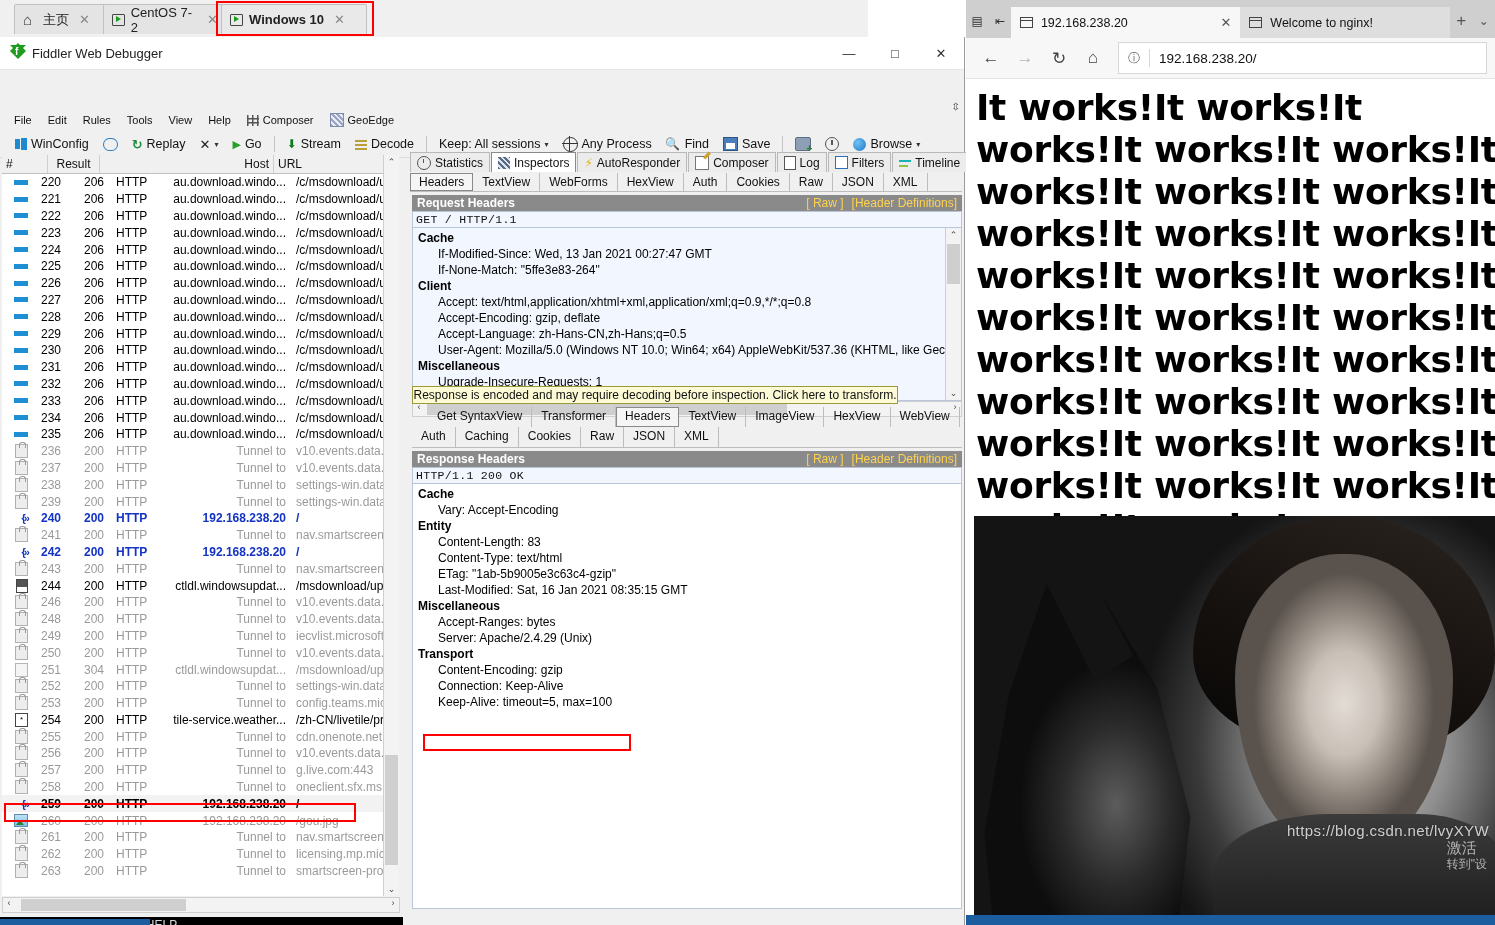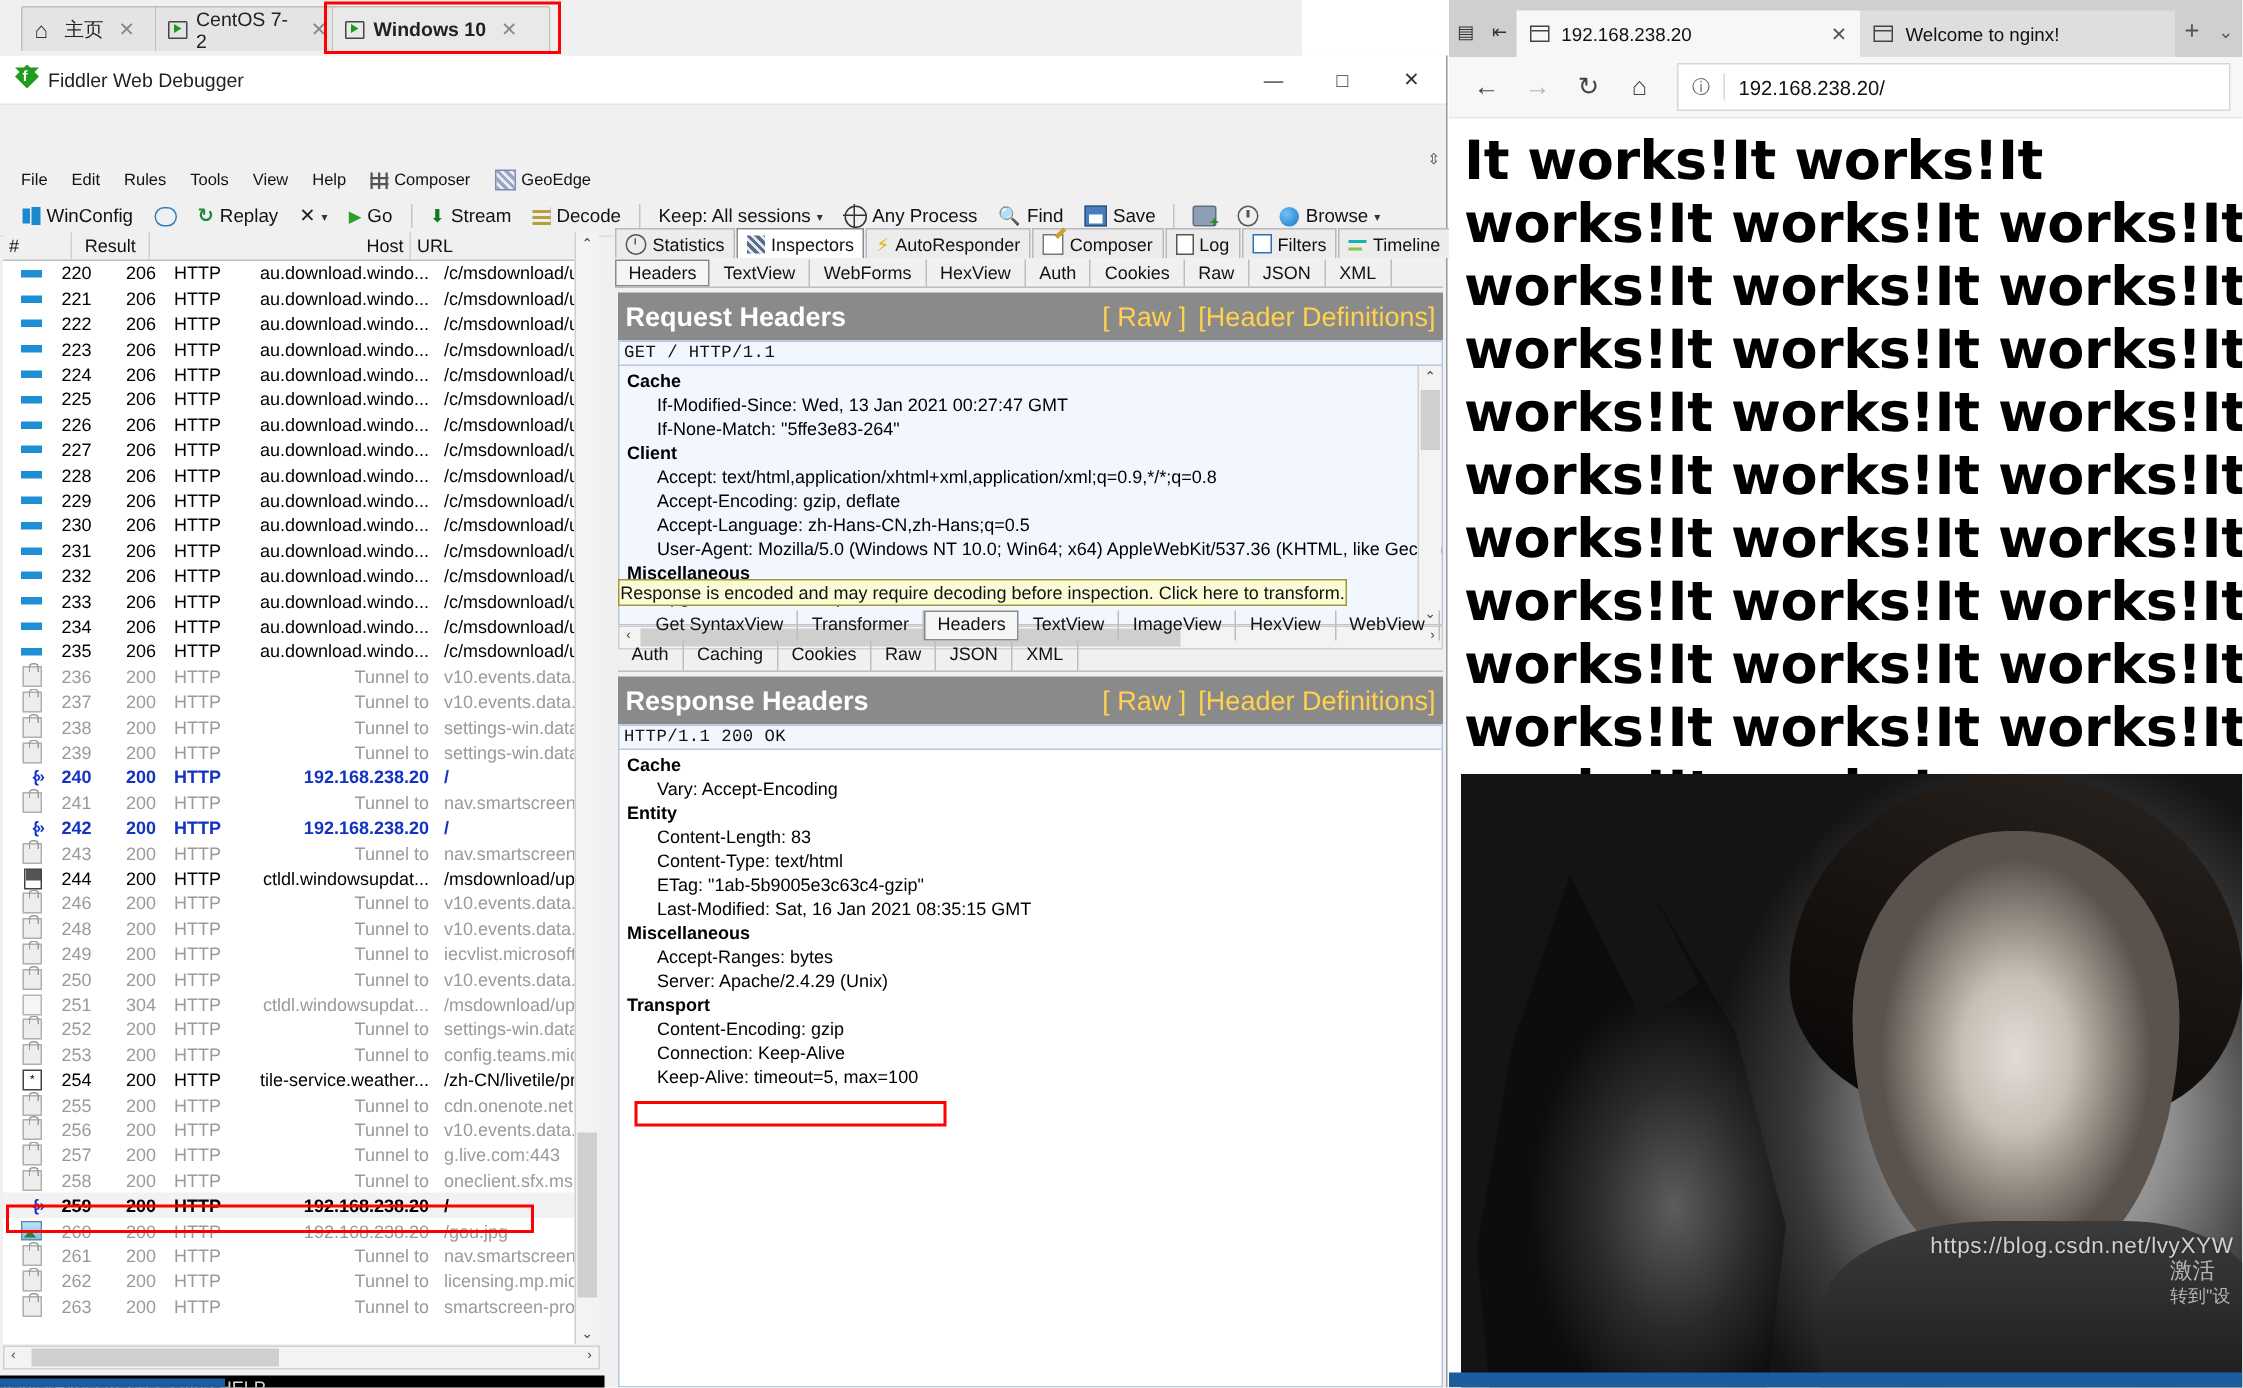--- a/index.html
+++ b/index.html
@@ -96,21 +96,21 @@
   .ic-time{display:inline-block;width:12px;height:10px;position:relative;}
   .ic-time:before{content:"";position:absolute;left:0;top:2px;width:12px;height:2px;background:#17b3b3;}
   .ic-time:after{content:"";position:absolute;left:0;top:7px;width:9px;height:2px;background:#8ac63f;}
 
   
   .subtabs{display:flex;font-size:12px;}
   .stab{padding:2px 9px;border-right:1px solid #bdbdbd;color:#111;background:transparent;}
   .stab.active{border:1px solid #8a8a8a;background:#f5f5f5;padding:1px 8px;}
 
   
-  .secbar{height:32px;background:#8a8a8a;color:#fff;font-weight:bold;font-size:18px;display:flex;align-items:center;padding:0 5px;}
+  .secbar{height:16px;background:#8a8a8a;color:#fff;font-weight:bold;font-size:12px;display:flex;align-items:center;padding:0 5px;}
   .secbar .links{margin-left:auto;display:flex;gap:8px;}
   .secbar .links span{color:#ffd24d;font-weight:normal;}
   .reqline{background:#f2f6ff;border:1px solid #b9c6da;font-family:"Liberation Mono","DejaVu Sans Mono",monospace;font-size:11.5px;padding:1px 3px;color:#111;letter-spacing:.3px;}
   .hdrbody{background:#f2f6ff;border:1px solid #b9c6da;border-top:none;position:relative;overflow:hidden;}
   .hgroup{font-weight:bold;font-size:12px;padding:0 0 0 5px;line-height:16px;color:#000;}
   .hitem{font-size:12px;padding-left:25px;line-height:16px;color:#000;white-space:nowrap;}
 
   .vscroll{position:absolute;right:0;top:0;width:15px;bottom:0;background:#f3f3f3;border-left:1px solid #cfcfcf;}
   .vscroll .arrow{height:14px;text-align:center;font-size:9px;color:#444;line-height:14px;}
   .vscroll .thumb{position:absolute;left:1px;right:1px;background:#cfcfcf;}

